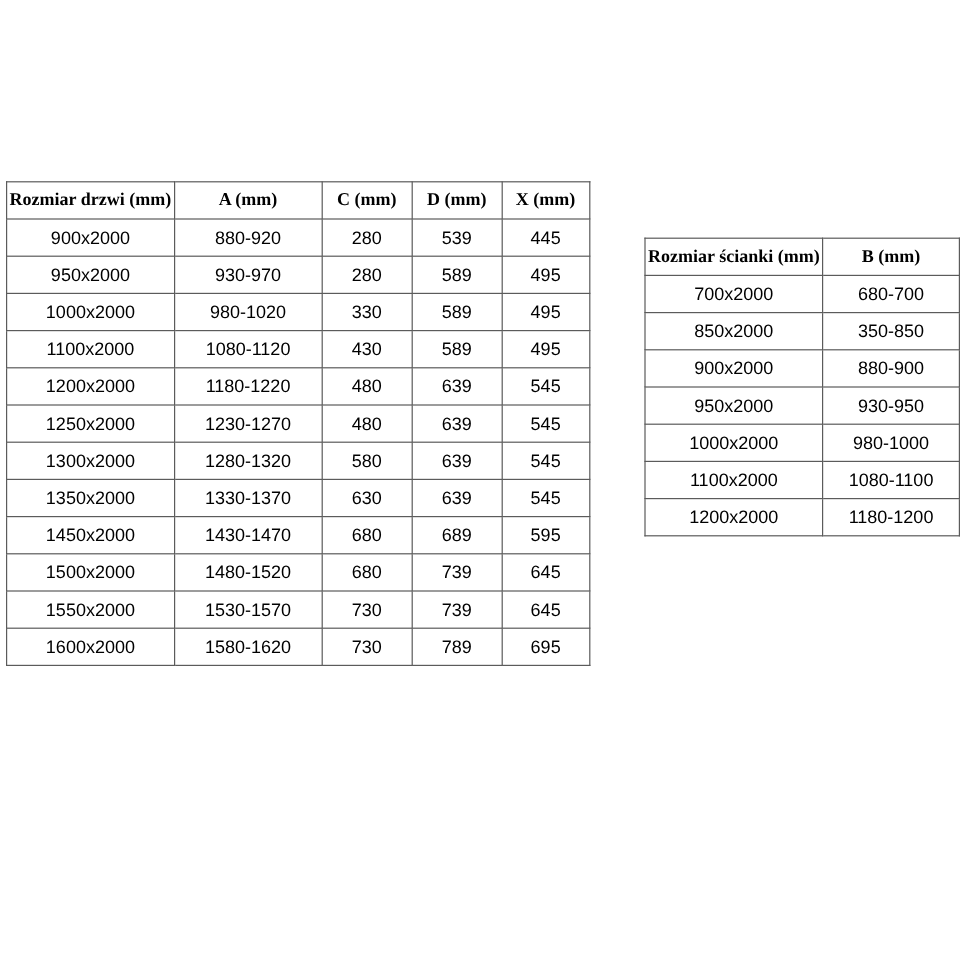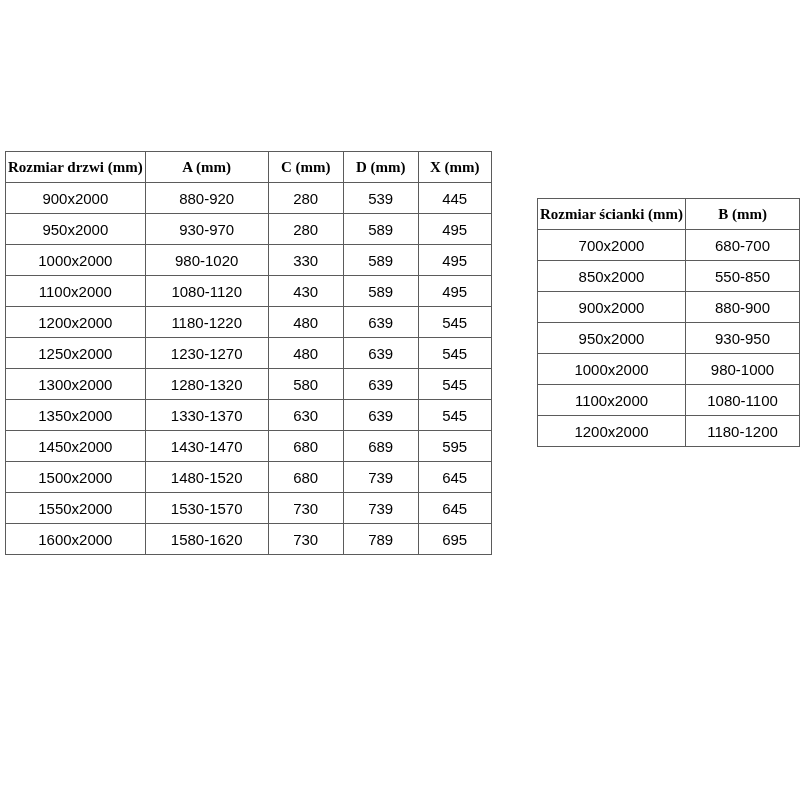--- a/index.html
+++ b/index.html
@@ -168,21 +168,21 @@
             <th>B (mm)</th>
           </tr>
       </thead>
       <tbody>
           <tr>
             <td>700x2000</td>
             <td>680-700</td>
           </tr>
           <tr>
             <td>850x2000</td>
-            <td>550-850</td>
+            <td>350-850</td>
           </tr>
           <tr>
             <td>900x2000</td>
             <td>880-900</td>
           </tr>
           <tr>
             <td>950x2000</td>
             <td>930-950</td>
           </tr>
           <tr>

